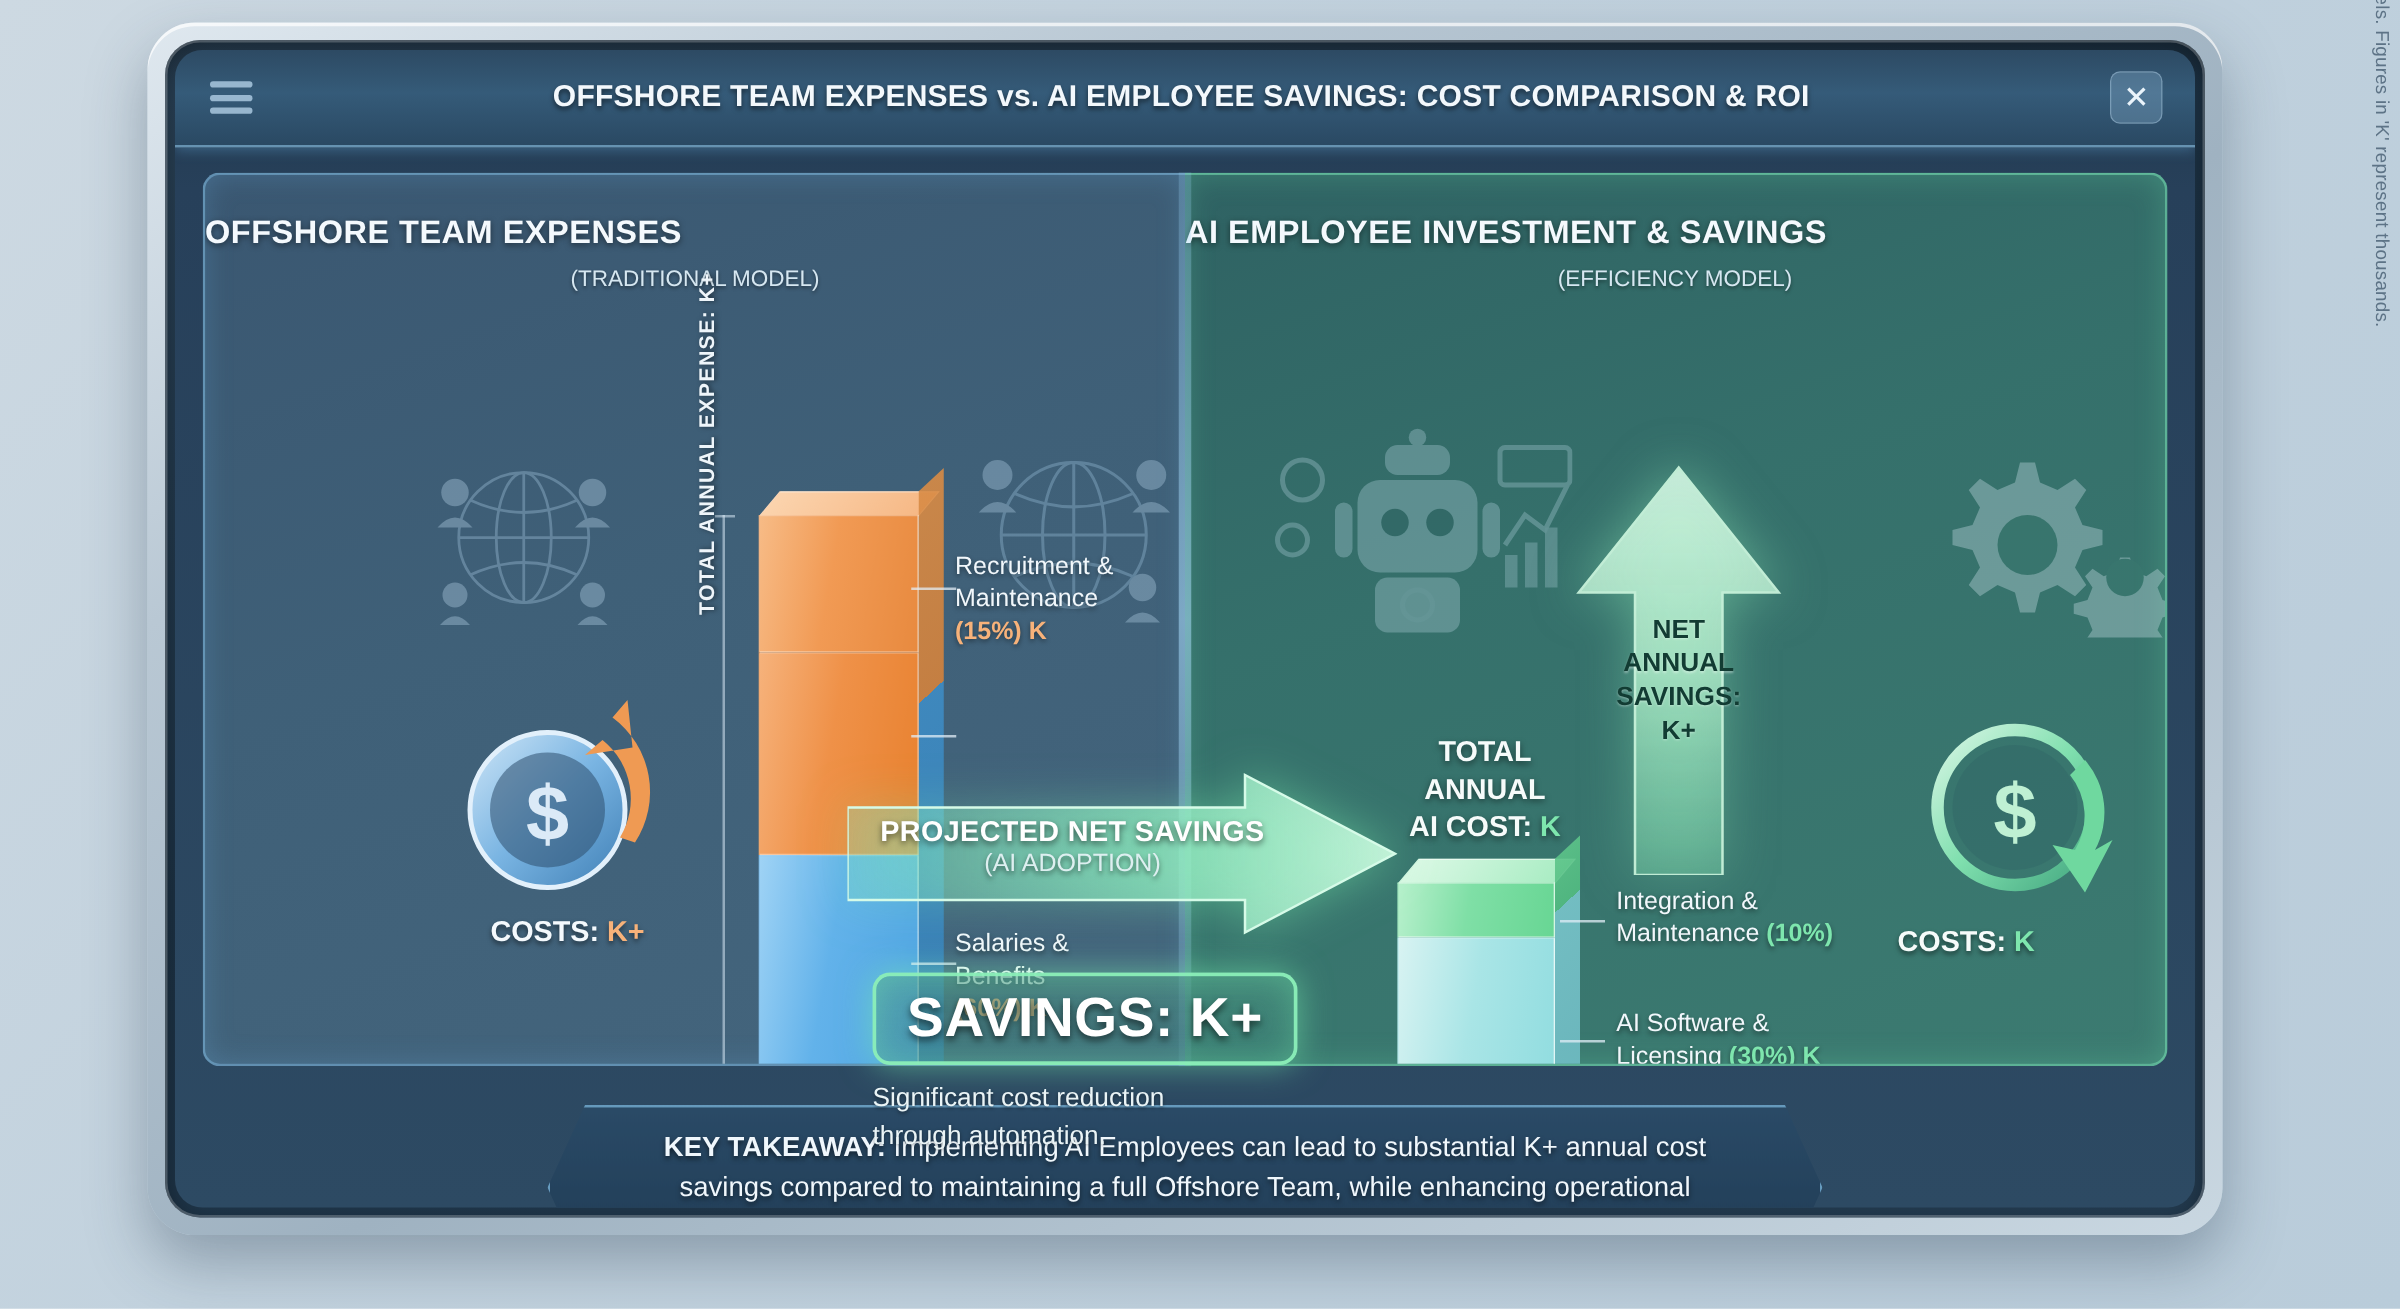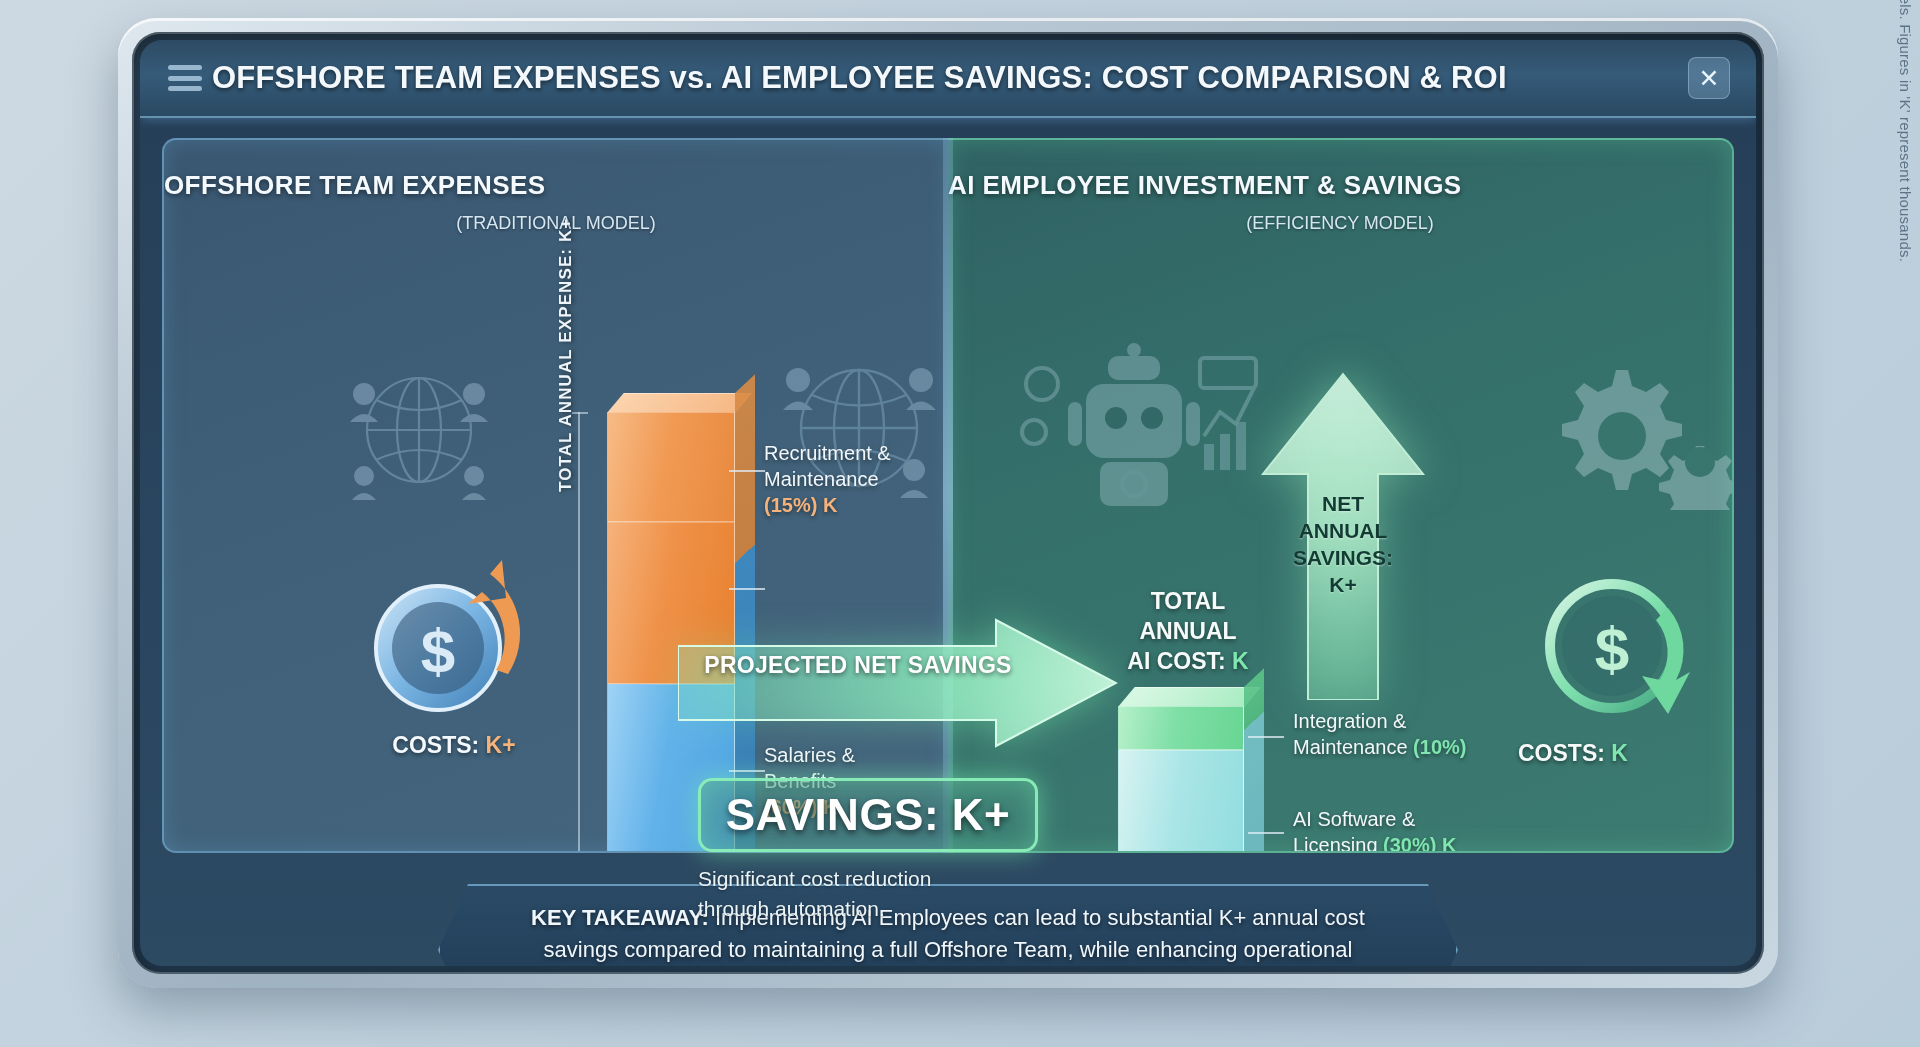--- a/index.html
+++ b/index.html
@@ -36,22 +36,22 @@
     border-bottom:2px solid rgba(150,205,240,.55);
     box-shadow:0 2px 10px rgba(120,200,255,.30);
     display:flex;align-items:center;
   }
   #hamburger-icon{
     width:34px;height:26px;margin-left:28px;display:flex;flex-direction:column;
     justify-content:space-between;cursor:pointer;flex:0 0 auto;
   }
   #hamburger-icon i{display:block;height:5px;border-radius:3px;background:rgba(185,215,238,.75);}
   #window-title{
-    flex:1 1 auto;text-align:left;color:#f3f8fc;
-    font-size:31px;font-weight:bold;letter-spacing:.2px;
+    flex:1 1 auto;text-align:center;color:#f3f8fc;
+    font-size:24px;font-weight:bold;letter-spacing:.2px;
     text-shadow:0 2px 4px rgba(0,0,0,.55);
     padding:0 10px;white-space:nowrap;overflow:hidden;
   }
   #close-button{
     flex:0 0 auto;width:42px;height:42px;margin-right:26px;border-radius:8px;
     background:rgba(150,190,220,.30);
     border:1px solid rgba(200,230,250,.35);
     color:#eaf4fb;font-size:25px;line-height:40px;text-align:center;cursor:pointer;
   }
 
@@ -494,20 +494,21 @@
                 <defs>
                   <linearGradient id="rArrow" x1="0" y1="0" x2="1" y2="0">
                     <stop offset="0" stop-color="#86e3c2" stop-opacity=".30"></stop>
                     <stop offset="0.55" stop-color="#8fecc0" stop-opacity=".70"></stop>
                     <stop offset="1" stop-color="#c8f8dd" stop-opacity=".95"></stop>
                   </linearGradient>
                 </defs>
                 <path d="M0 28 L318 28 L318 2 L438 65 L318 128 L318 102 L0 102 Z" fill="url(#rArrow)" stroke="#d6fbe8" stroke-width="2"></path>
               </svg>
               <div id="arrow-text">PROJECTED NET SAVINGS</div>
+              <div id="arrow-subtext">(AI ADOPTION)</div>
             </div>
 
             <div id="savings-badge">SAVINGS: K+</div>
             <div id="savings-caption">
               <span>Significant cost reduction</span><br>
               <span>through automation.</span>
             </div>
           </div>
 
         </div>

